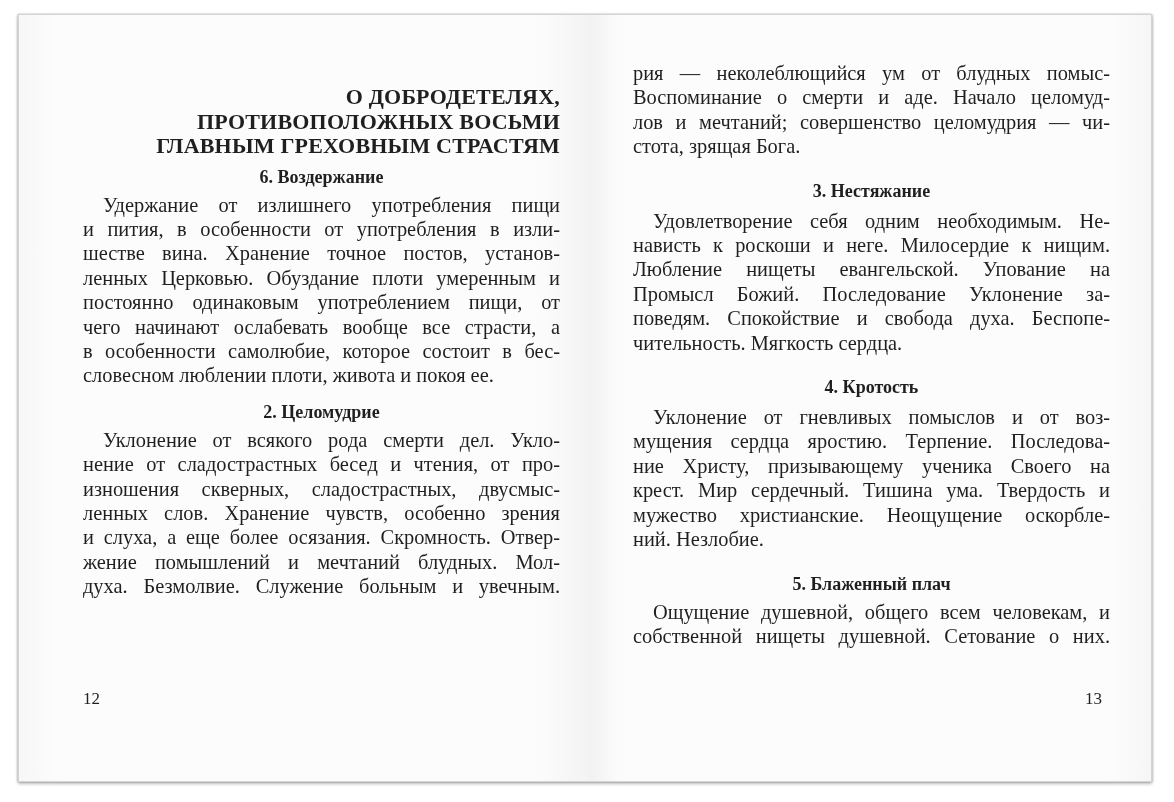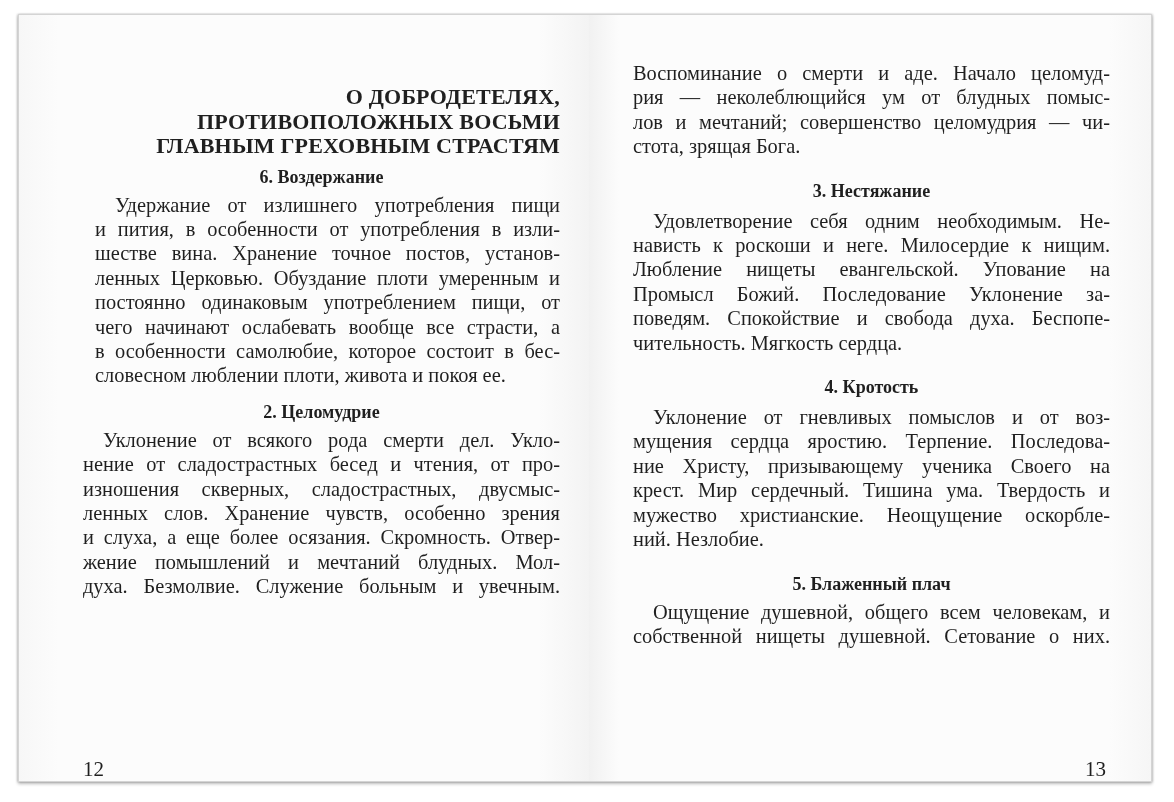--- a/index.html
+++ b/index.html
@@ -19,40 +19,40 @@
     .gutter { position: absolute; left: 568px; top: 0; width: 2px; height: 766px; background: #e6e6e6; }
     .text-block { position: absolute; font-size: 20.4px; line-height: 24.4px; }
     .left .text-block { left: 64px; width: 477px; top: 40px; }
     .right .text-block { left: 44px; width: 477px; top: 46px; }
     .title { text-align: right; font-weight: bold; font-size: 22px; line-height: 24.5px; letter-spacing: 0.2px; text-transform: uppercase; }
     .title-block { margin-top: 30px; margin-bottom: 6px; }
     h3 { margin: 0; text-align: center; font-size: 18px; font-weight: bold; line-height: 24px; }
     .line { display: block; text-align: justify; text-align-last: justify; white-space: nowrap; }
     .line.last { text-align-last: left; }
     .sec-gap { height: 12px; }
-    .page-num { position: absolute; top: 742px; font-size: 21px; }
+    .page-num { position: absolute; top: 674px; font-size: 17px; }
     .left .page-num { left: 64px; }
     .right .page-num { left: 496px; }
   </style>
 </head>
 <body>
 
 <div class="spread">
   <div class="gutter"></div>
 
   <div class="page left">
     <div class="text-block">
       <div class="title-block">
         <div class="title">О добродетелях,</div>
         <div class="title">противоположных восьми</div>
         <div class="title">главным греховным страстям</div>
       </div>
 
       <h3>6. Воздержание</h3>
-      <div style="margin-top:4px;margin-left:12px;">
+      <div style="margin-top:4px;">
         <span class="line" style="padding-left:20px;">Удержание от излишнего употребления пищи</span>
         <span class="line">и пития, в особенности от употребления в изли-</span>
         <span class="line">шестве вина. Хранение точное постов, установ-</span>
         <span class="line">ленных Церковью. Обуздание плоти умеренным и</span>
         <span class="line">постоянно одинаковым употреблением пищи, от</span>
         <span class="line">чего начинают ослабевать вообще все страсти, а</span>
         <span class="line">в особенности самолюбие, которое состоит в бес-</span>
         <span class="line last">словесном люблении плоти, живота и покоя ее.</span>
       </div>
 
@@ -67,22 +67,22 @@
         <span class="line">жение помышлений и мечтаний блудных. Мол-</span>
         <span class="line">духа. Безмолвие. Служение больным и увечным.</span>
       </div>
     </div>
     <div class="page-num">12</div>
   </div>
 
   <div class="page right">
     <div class="text-block">
       <div>
+        <span class="line">рия — неколеблющийся ум от блудных помыс-</span>
         <span class="line">Воспоминание о смерти и аде. Начало целомуд-</span>
-        <span class="line">рия — неколеблющийся ум от блудных помыс-</span>
         <span class="line">лов и мечтаний; совершенство целомудрия — чи-</span>
         <span class="line last">стота, зрящая Бога.</span>
       </div>
 
       <div class="sec-gap" style="height:20px;"></div>
       <h3>3. Нестяжание</h3>
       <div style="margin-top:6px;">
         <span class="line" style="padding-left:20px;">Удовлетворение себя одним необходимым. Не-</span>
         <span class="line">нависть к роскоши и неге. Милосердие к нищим.</span>
         <span class="line">Любление нищеты евангельской. Упование на</span>

